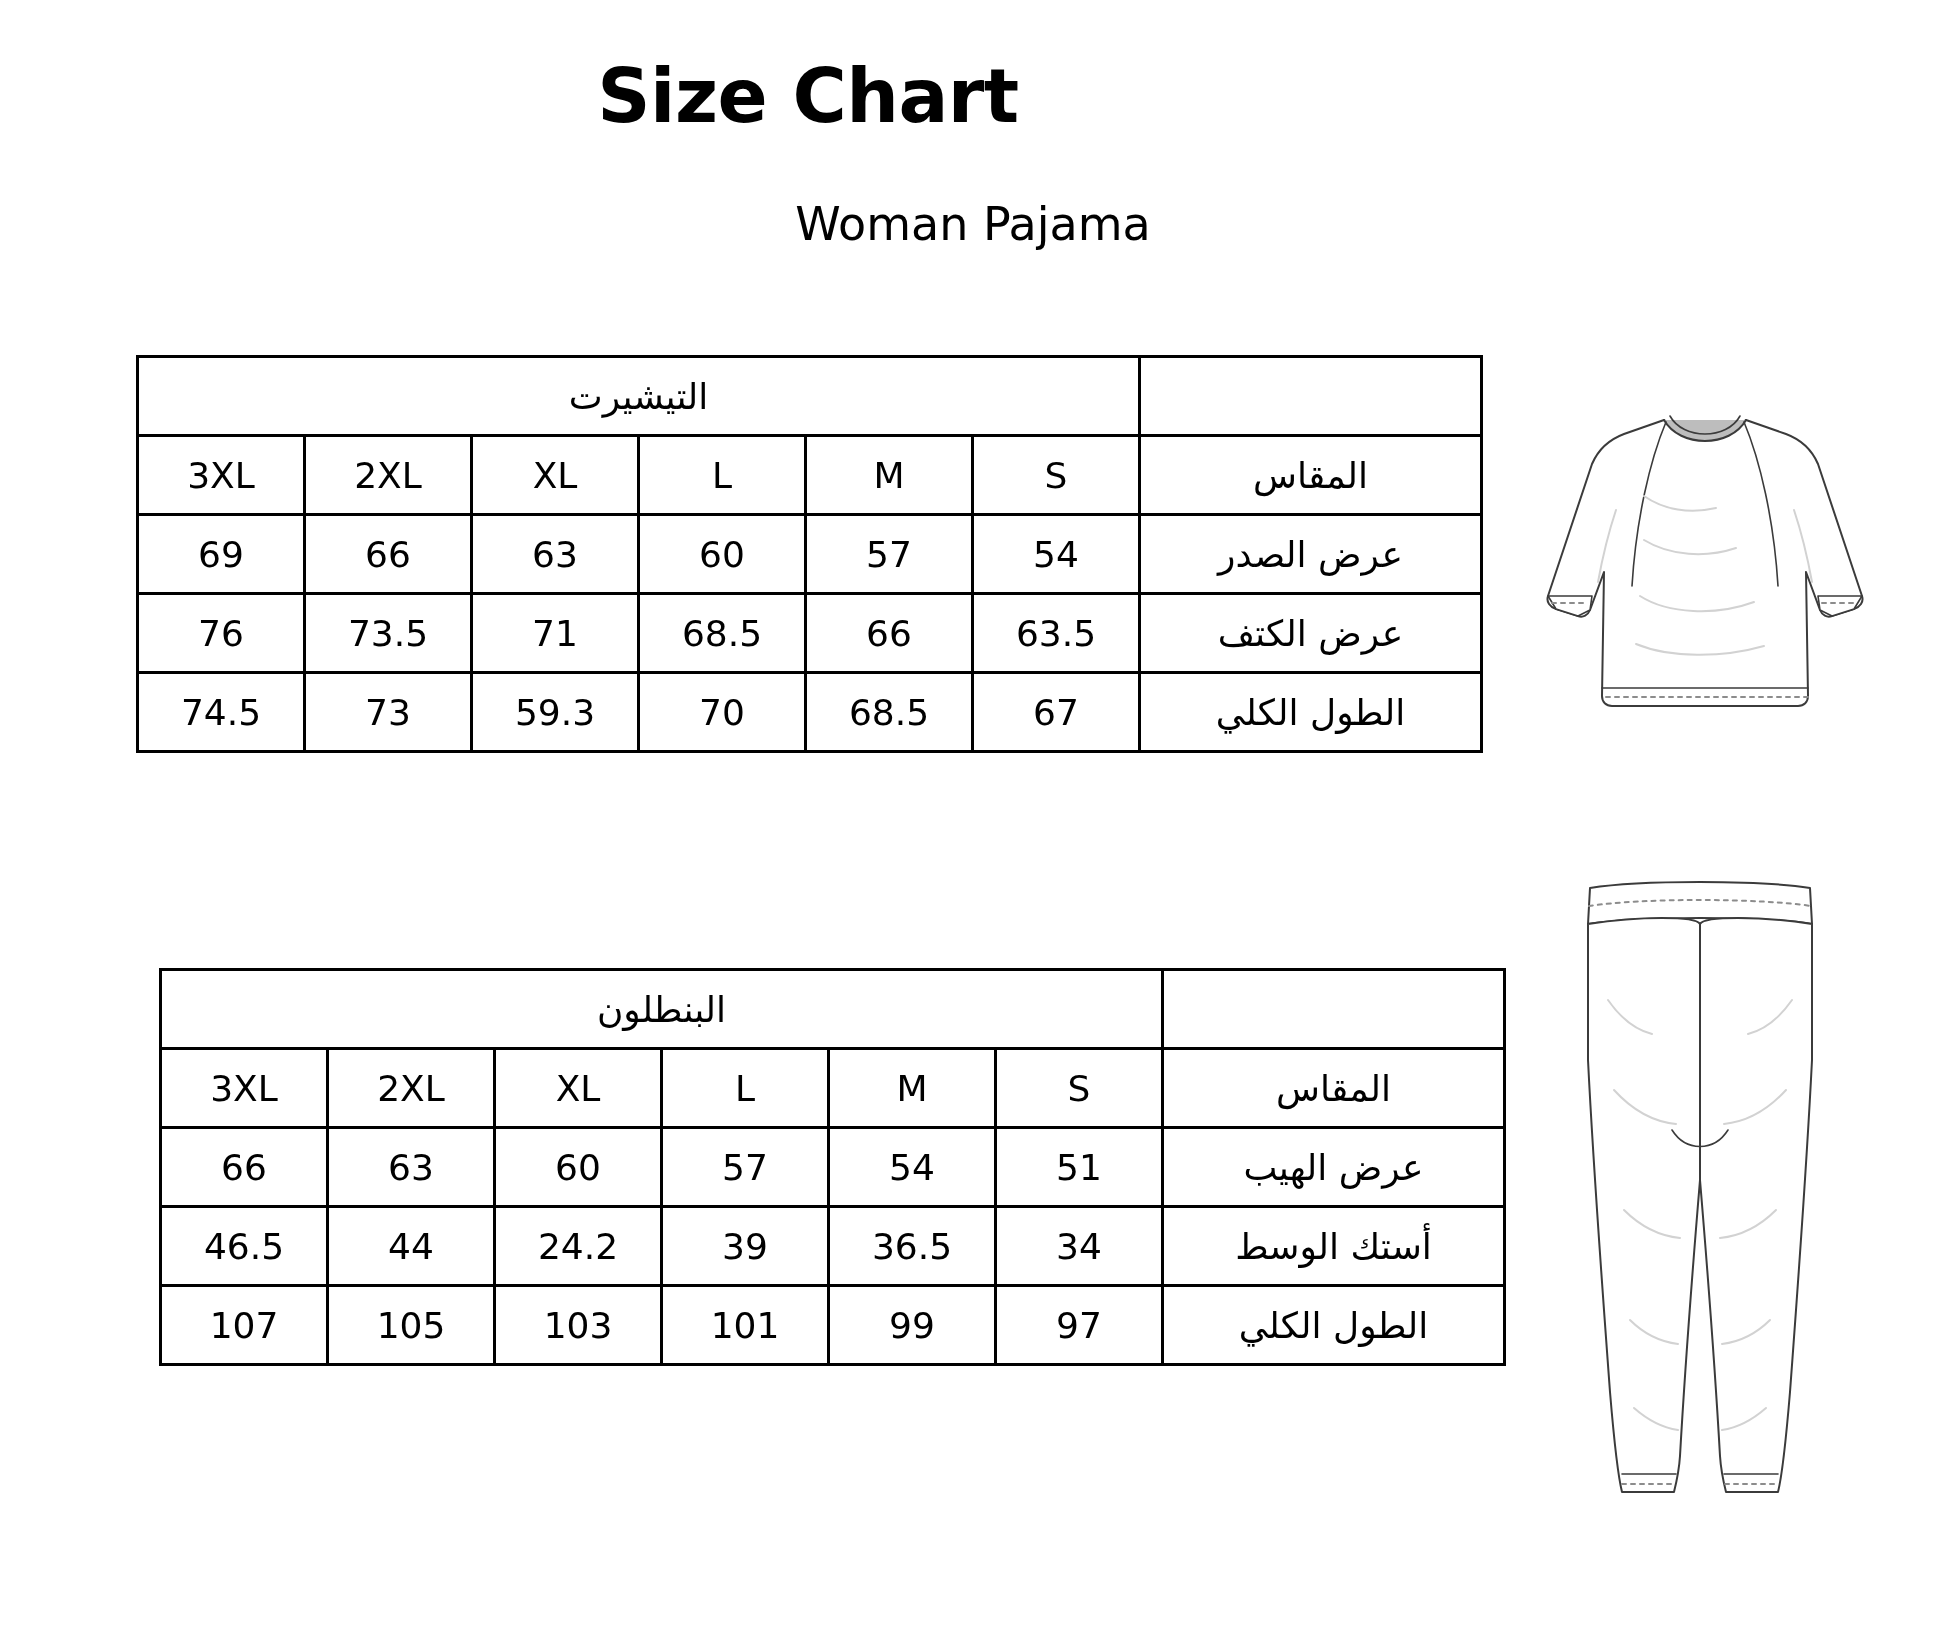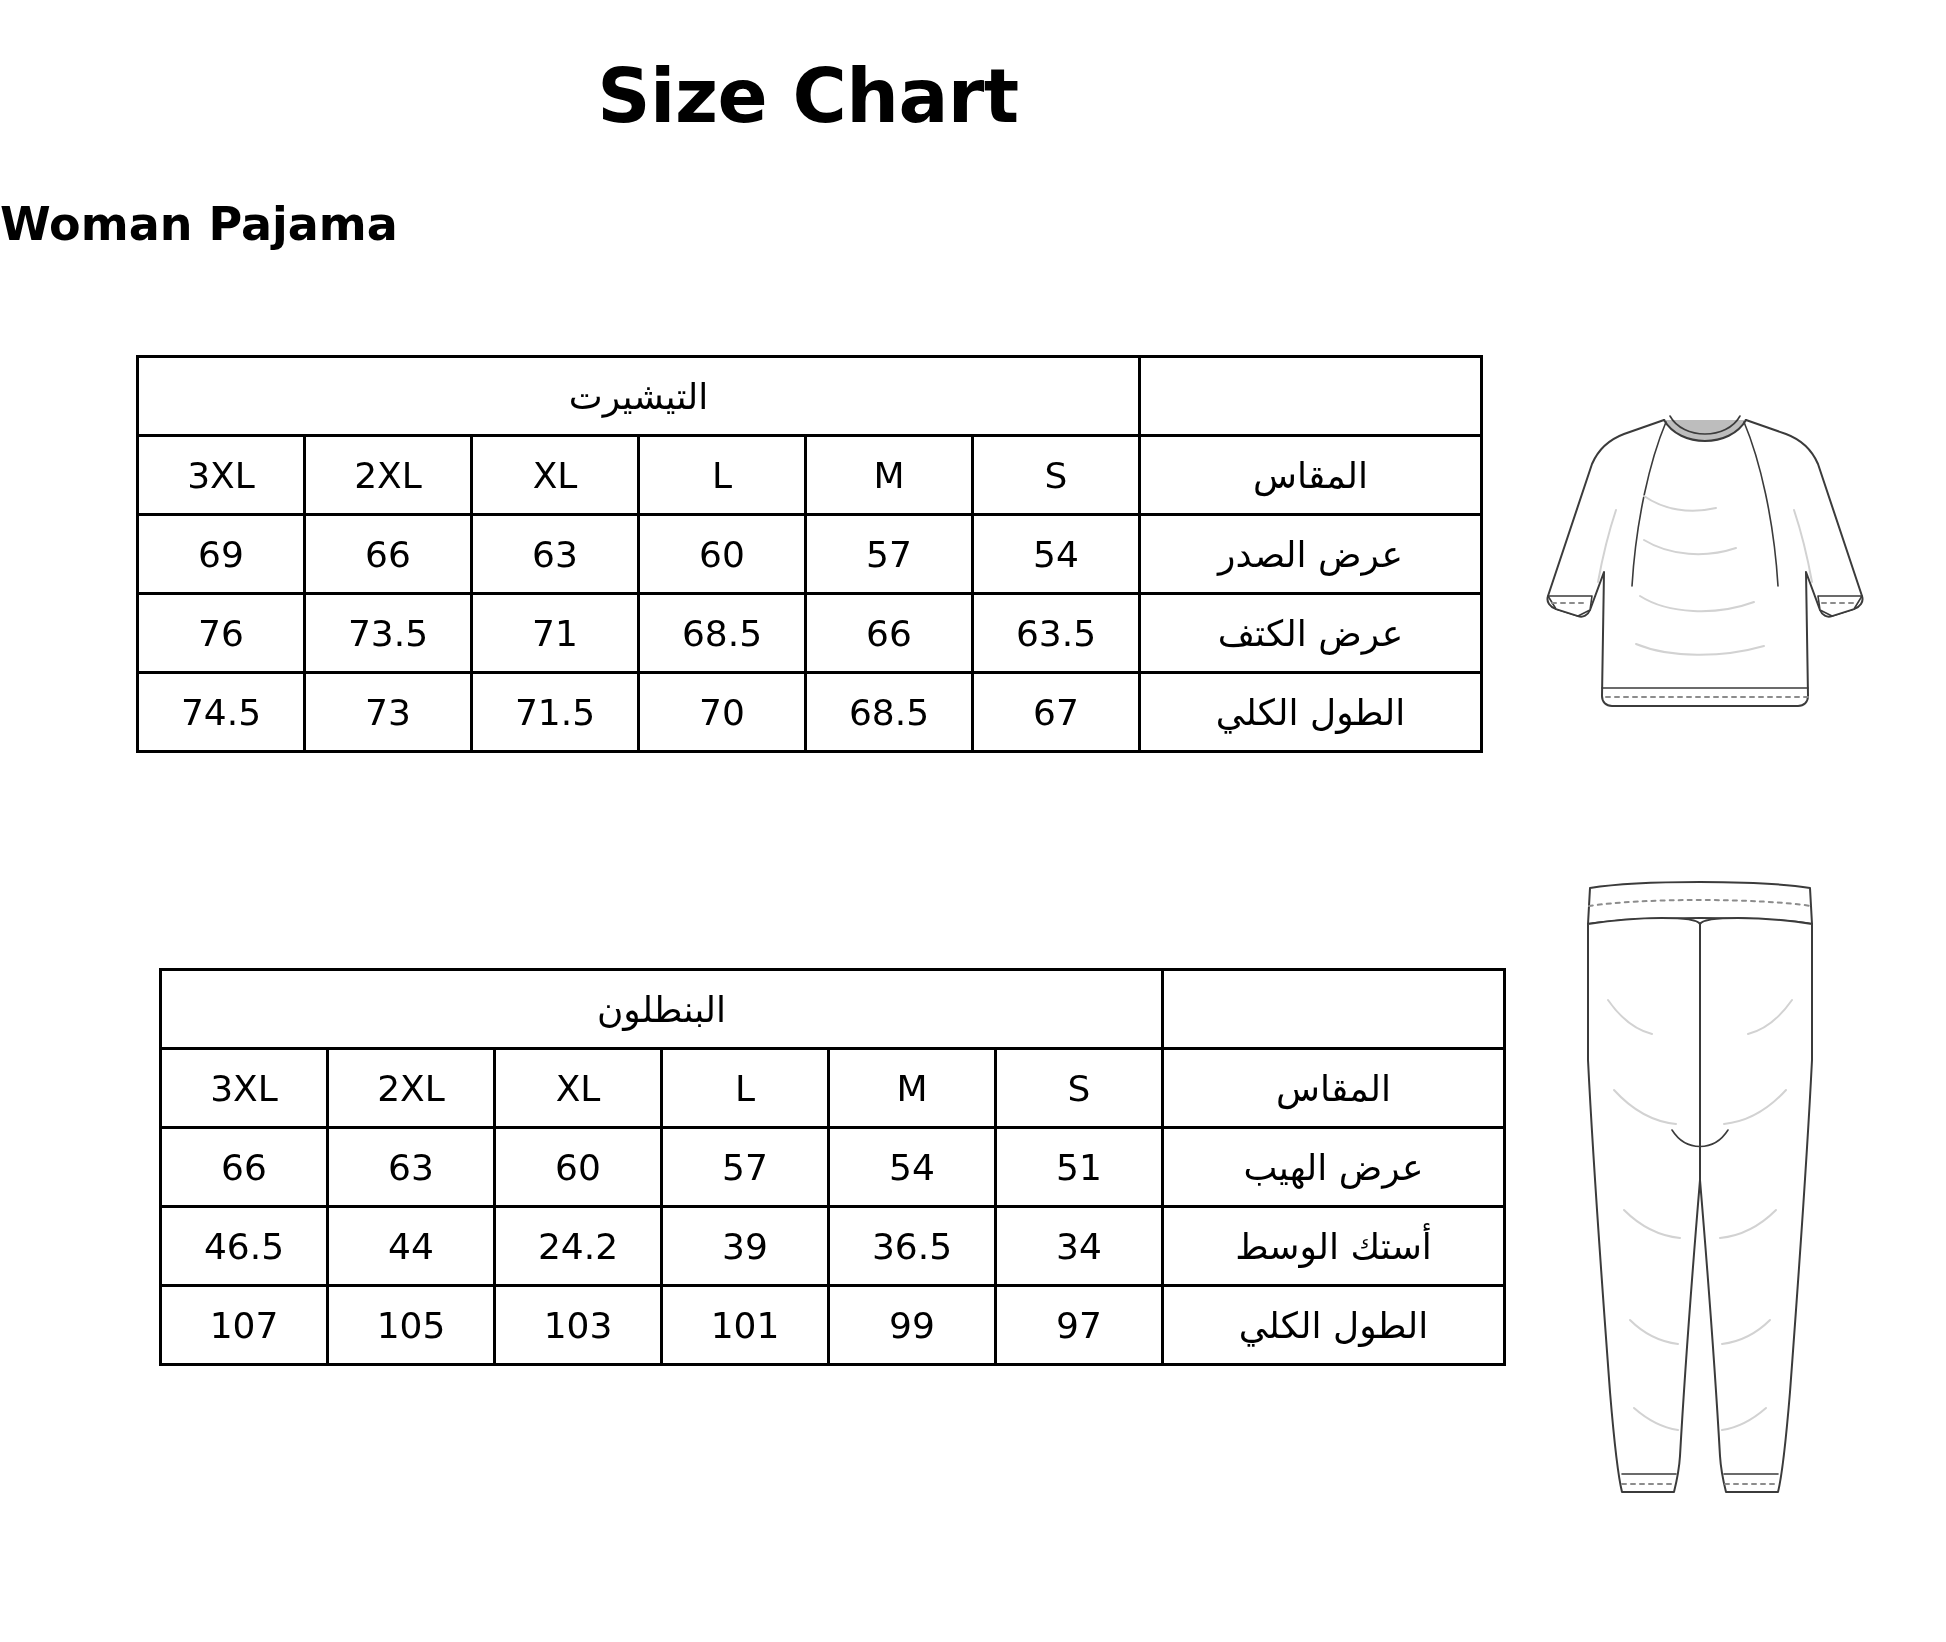--- a/index.html
+++ b/index.html
@@ -33,22 +33,23 @@
     font-size: 74px;
     font-weight: 700;
     letter-spacing: -0.5px;
     line-height: 1.05;
   }
   .subtitle {
     position: absolute;
     top: 200px;
     left: 0;
     width: 1946px;
+    text-align: center;
     font-size: 46px;
-    font-weight: 700;
+    font-weight: 400;
     line-height: 1.05;
   }
 
   
   .table-wrap {
     position: absolute;
     left: 136px;
   }
   #table-shirt-wrap { top: 355px; border-radius: 30px; }
   #table-pants-wrap { top: 968px; margin-left: 23px; }
@@ -156,21 +157,21 @@
           <td>71</td>
           <td>68.5</td>
           <td>66</td>
           <td>63.5</td>
           <td class="row-label">عرض الكتف</td>
         </tr>
 
         <tr>
           <td>74.5</td>
           <td>73</td>
-          <td>71.5</td>
+          <td>59.3</td>
           <td>70</td>
           <td>68.5</td>
           <td>67</td>
           <td class="row-label">الطول الكلي</td>
         </tr>
 
       </tbody>
     </table>
   </div>
 

